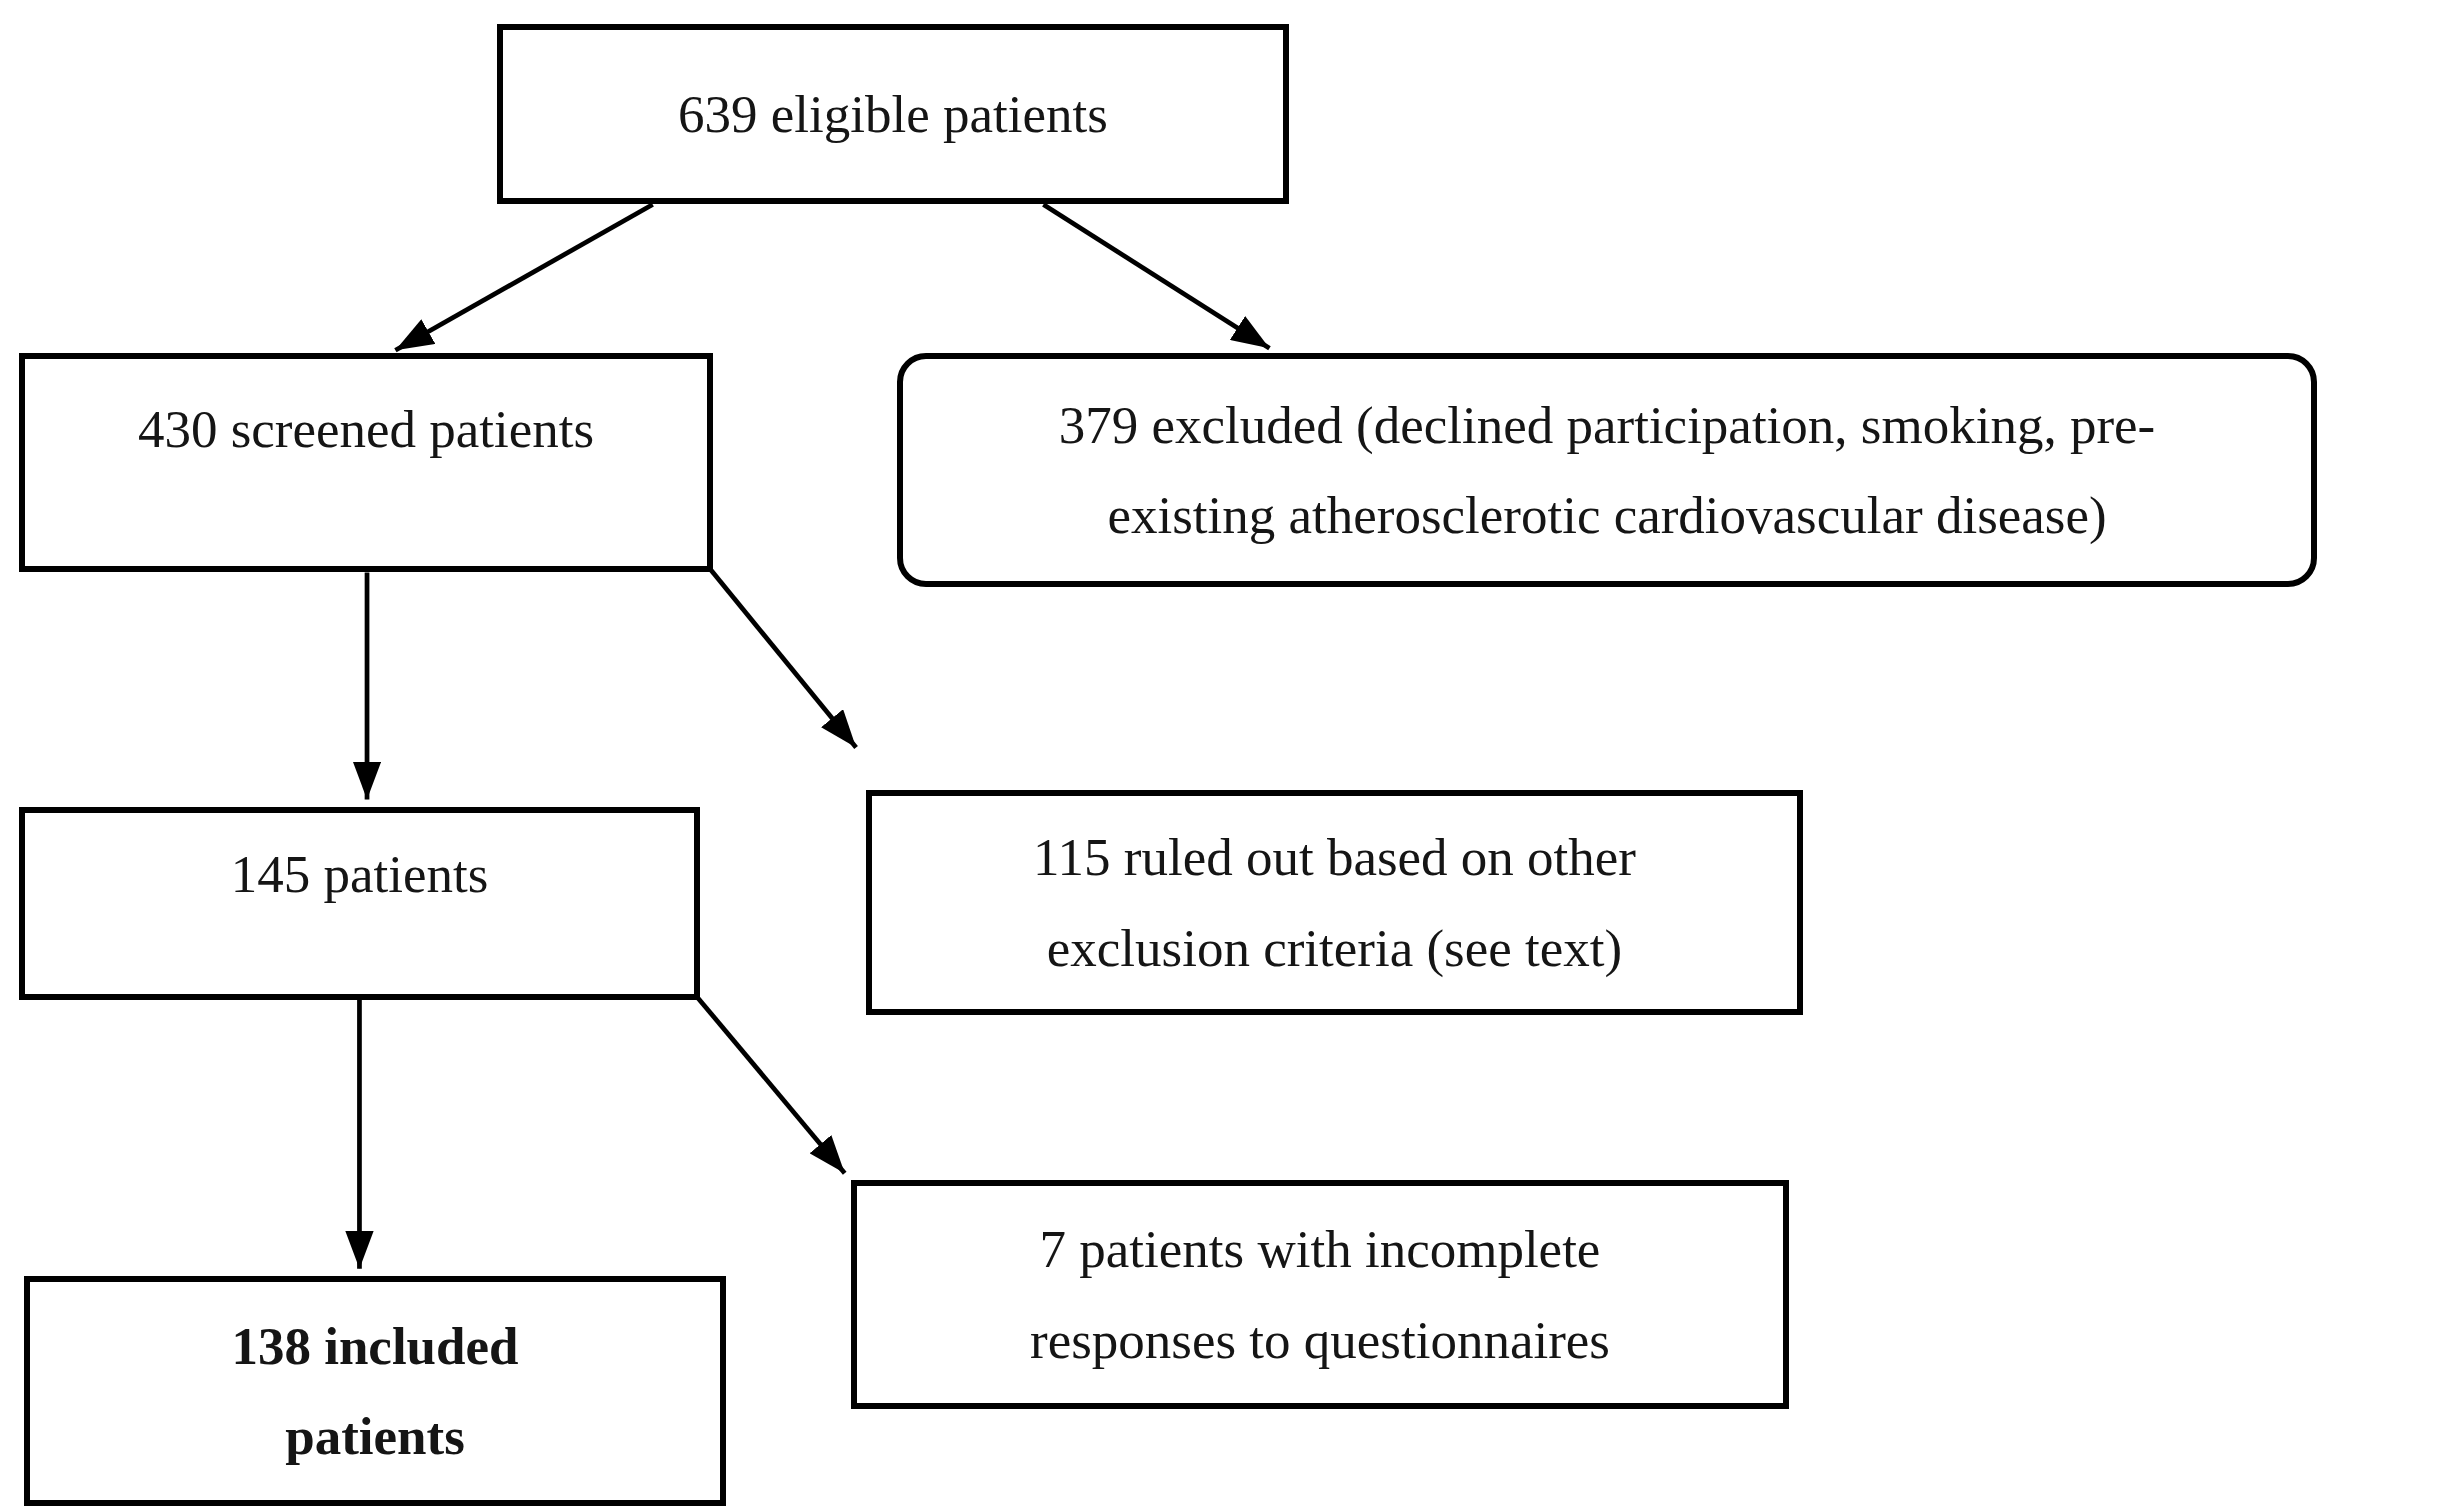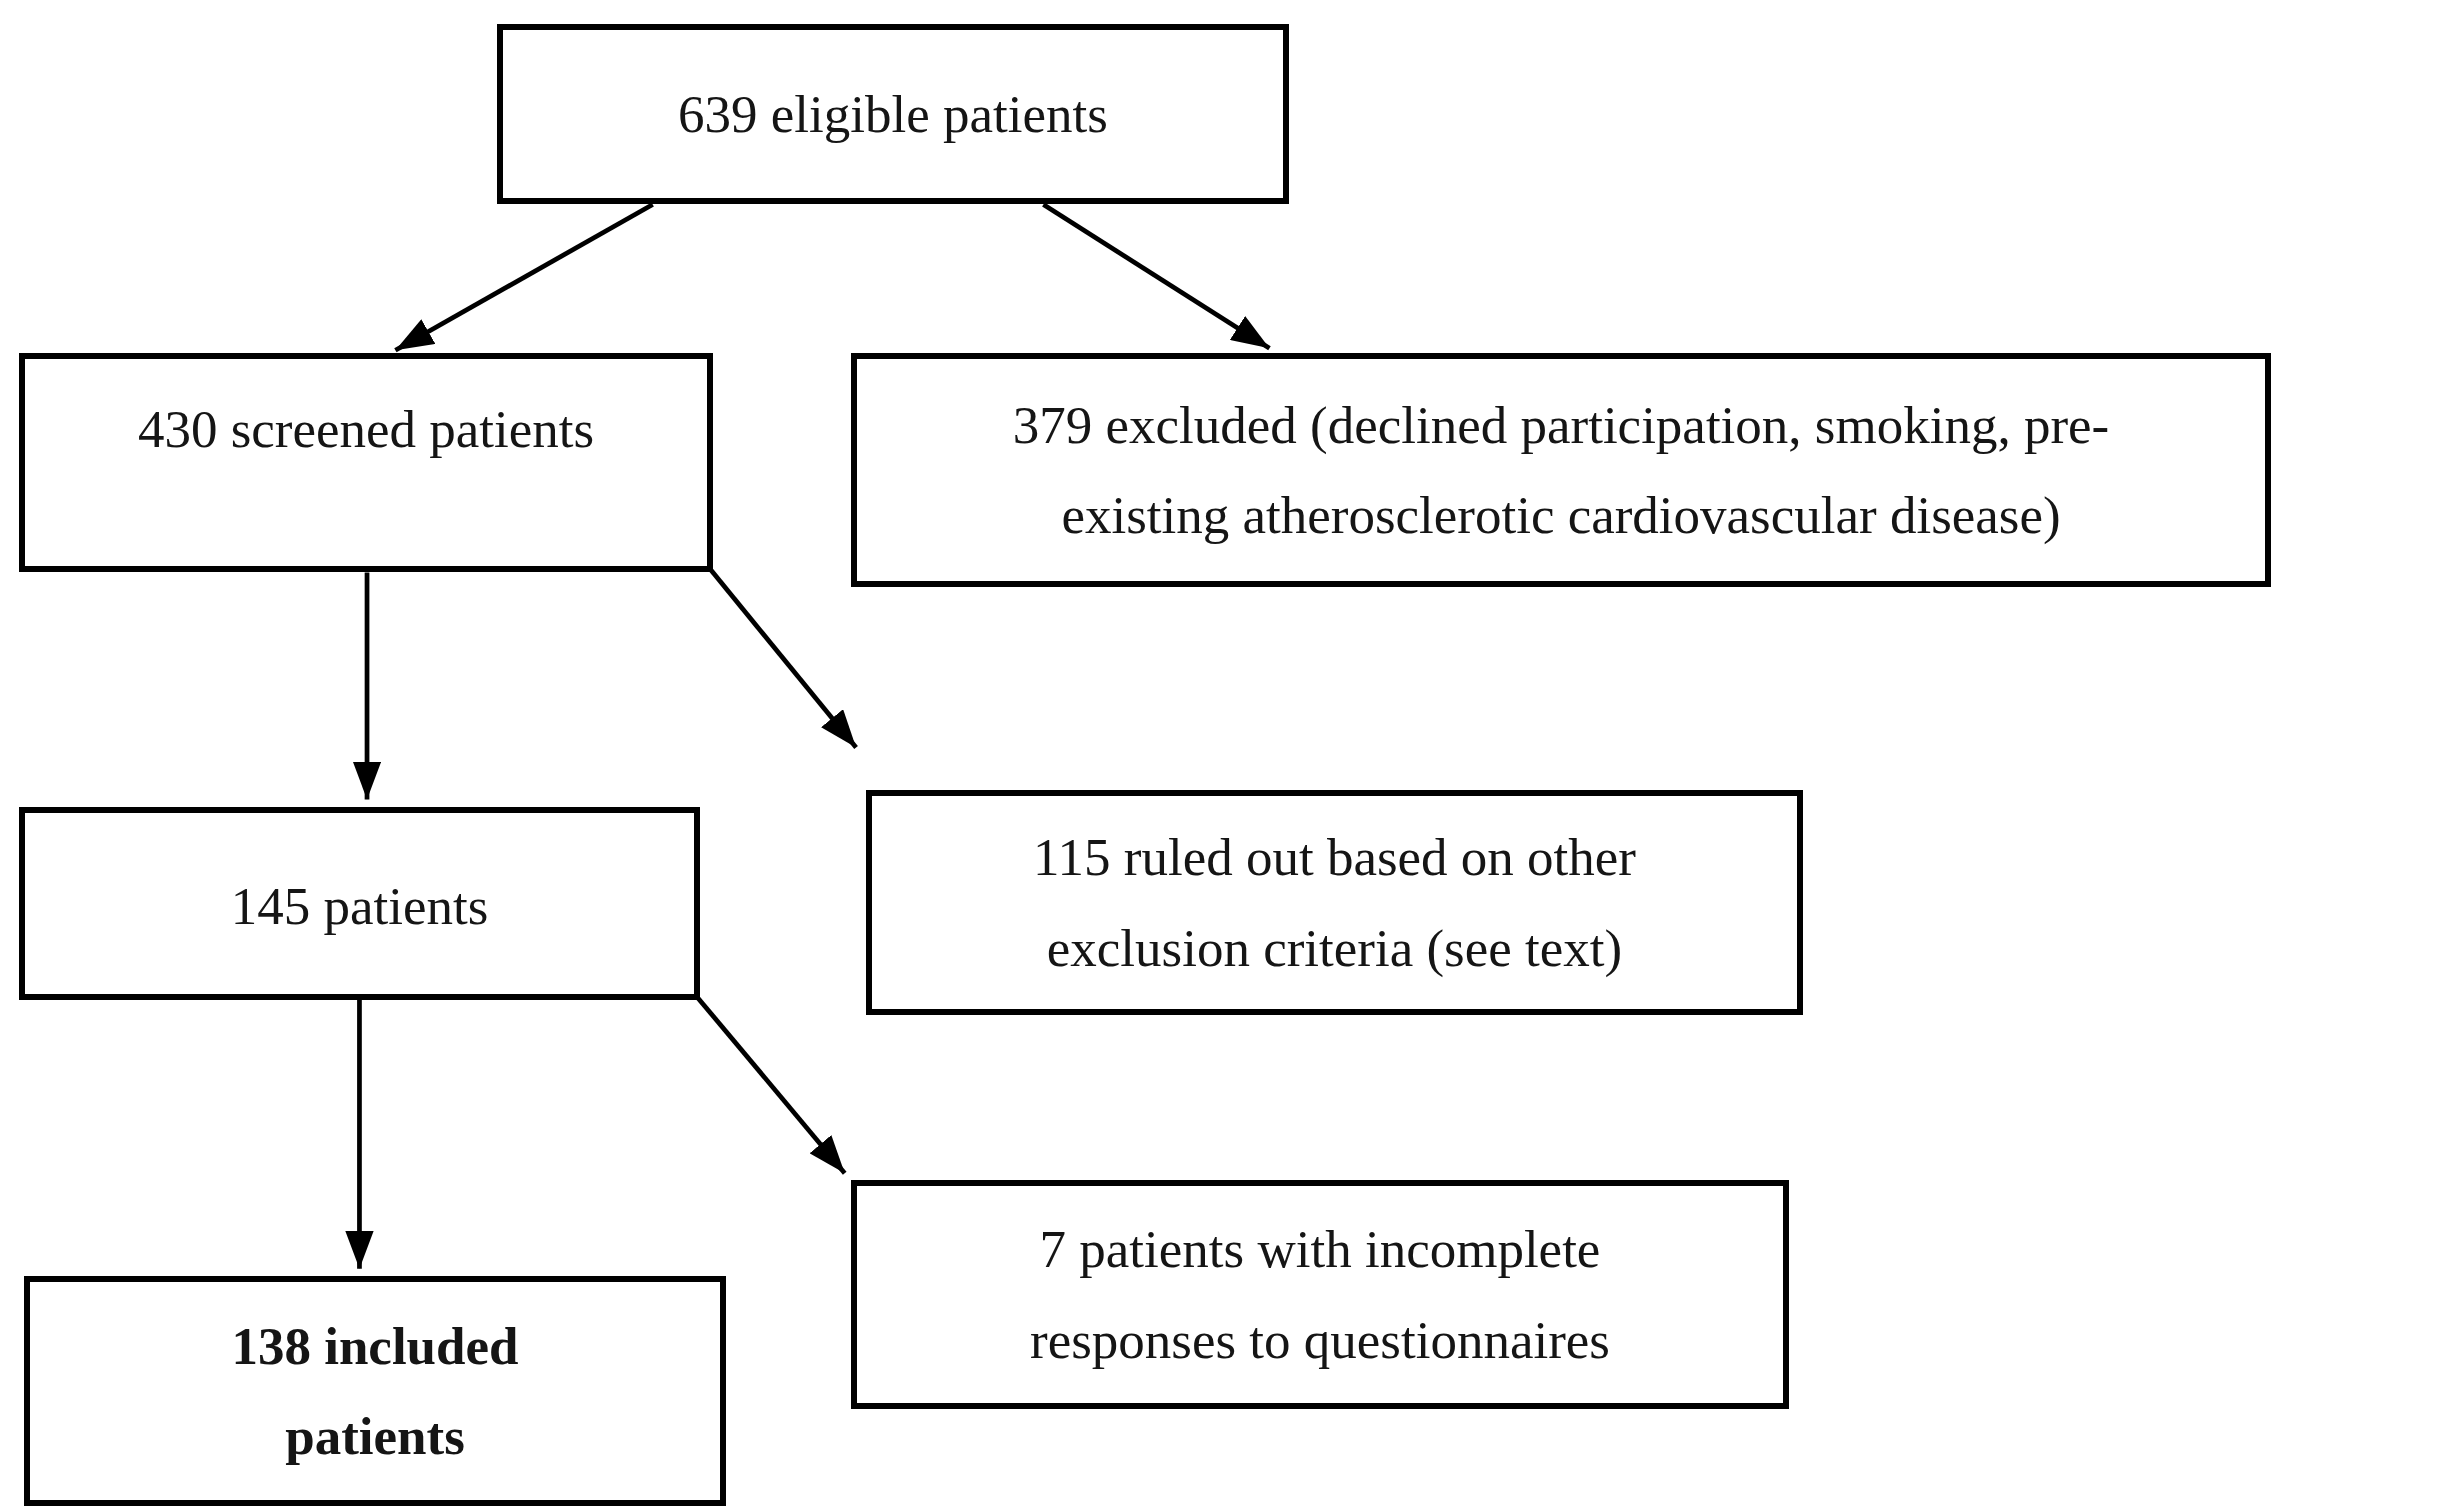--- a/index.html
+++ b/index.html
@@ -37,24 +37,24 @@
     line-height: 1.7;
   }
   .node .lbl {
     white-space: pre-line;
     display: block;
     padding: 0 19px;
   }
   .node-top        { left: 497px;  top: 24px;   width: 792px;  height: 180px; }
   .node-screened   { left: 19px;   top: 353px;  width: 694px;  height: 219px;
                      align-items: flex-start; padding-top: 24.6px; }
-  .node-excluded   { left: 851px;  top: 353px;  width: 1420px; height: 234px; }
+  .node-excluded   { left: 897px;  top: 353px;  width: 1420px; height: 234px; border-radius: 29px; }
   .node-ruledout   { left: 866px;  top: 790px;  width: 937px;  height: 225px; }
   .node-145        { left: 19px;   top: 807px;  width: 681px;  height: 193px;
-                     align-items: flex-start; padding-top: 48px; }
+                     align-items: flex-start; padding-top: 16px; }
   .node-incomplete { left: 851px;  top: 1180px; width: 938px;  height: 229px; }
   .node-included   { left: 24px;   top: 1276px; width: 702px;  height: 230px;
                      font-weight: bold; }
 </style>
 </head>
 <body>
 
 <div class="canvas">
 
   <svg class="arrow-layer" viewBox="0 0 2590 1598" xmlns="http://www.w3.org/2000/svg" aria-hidden="true">

